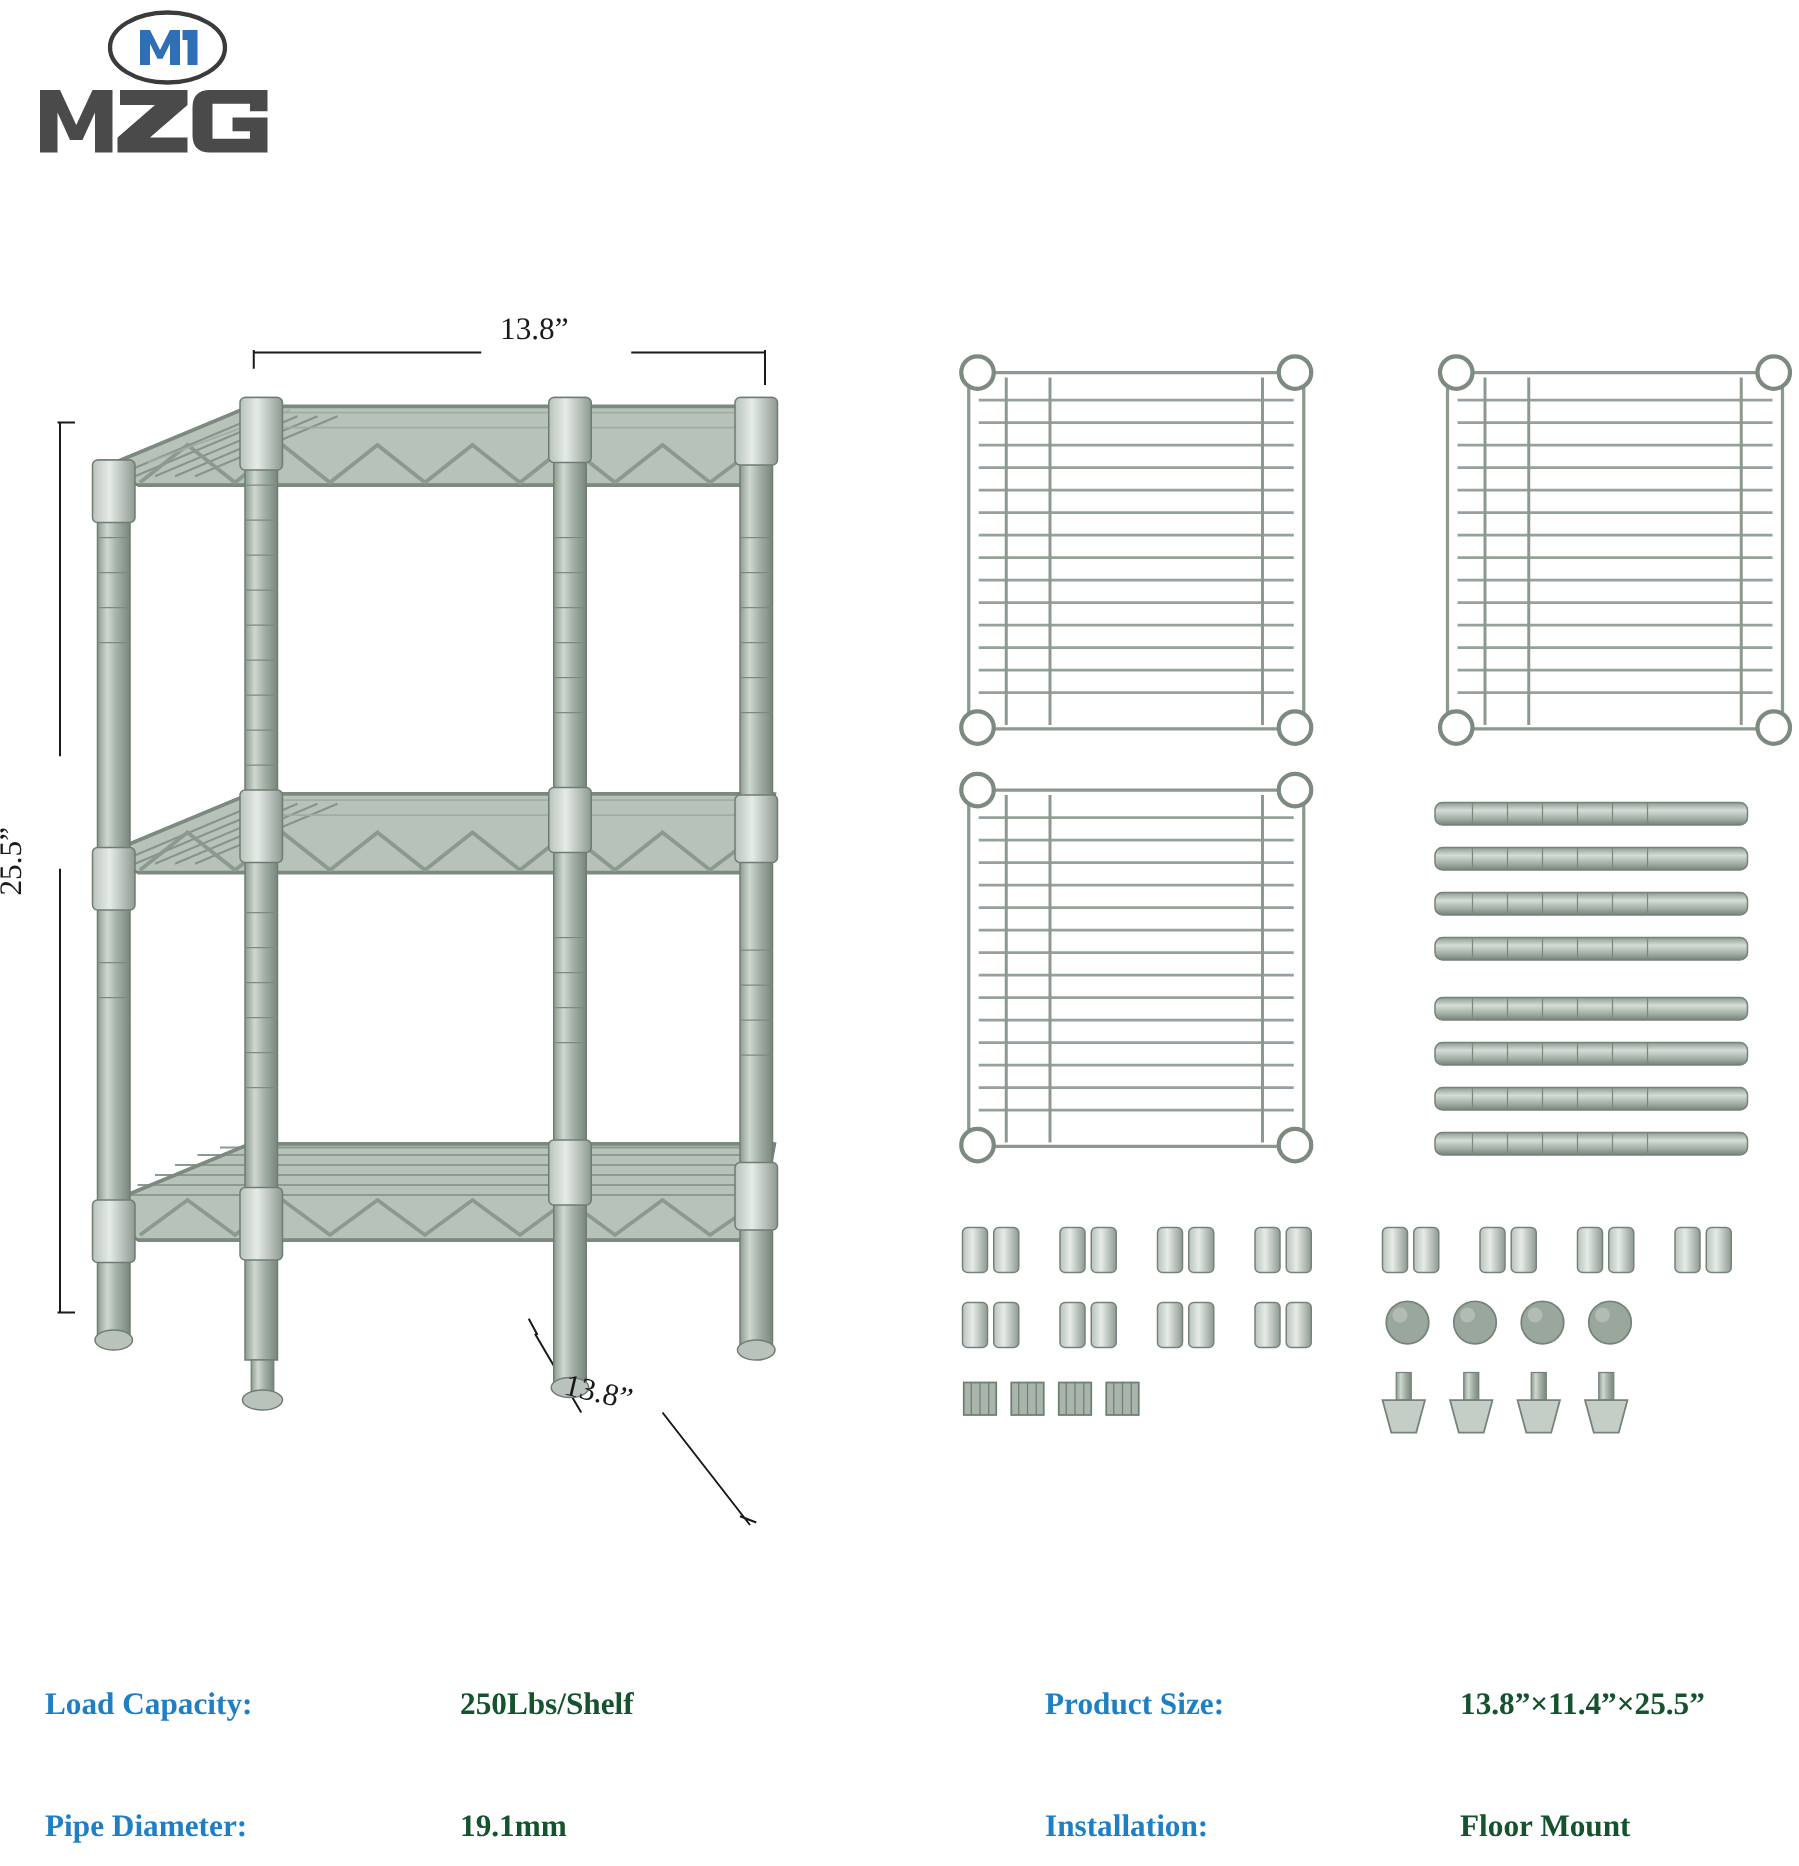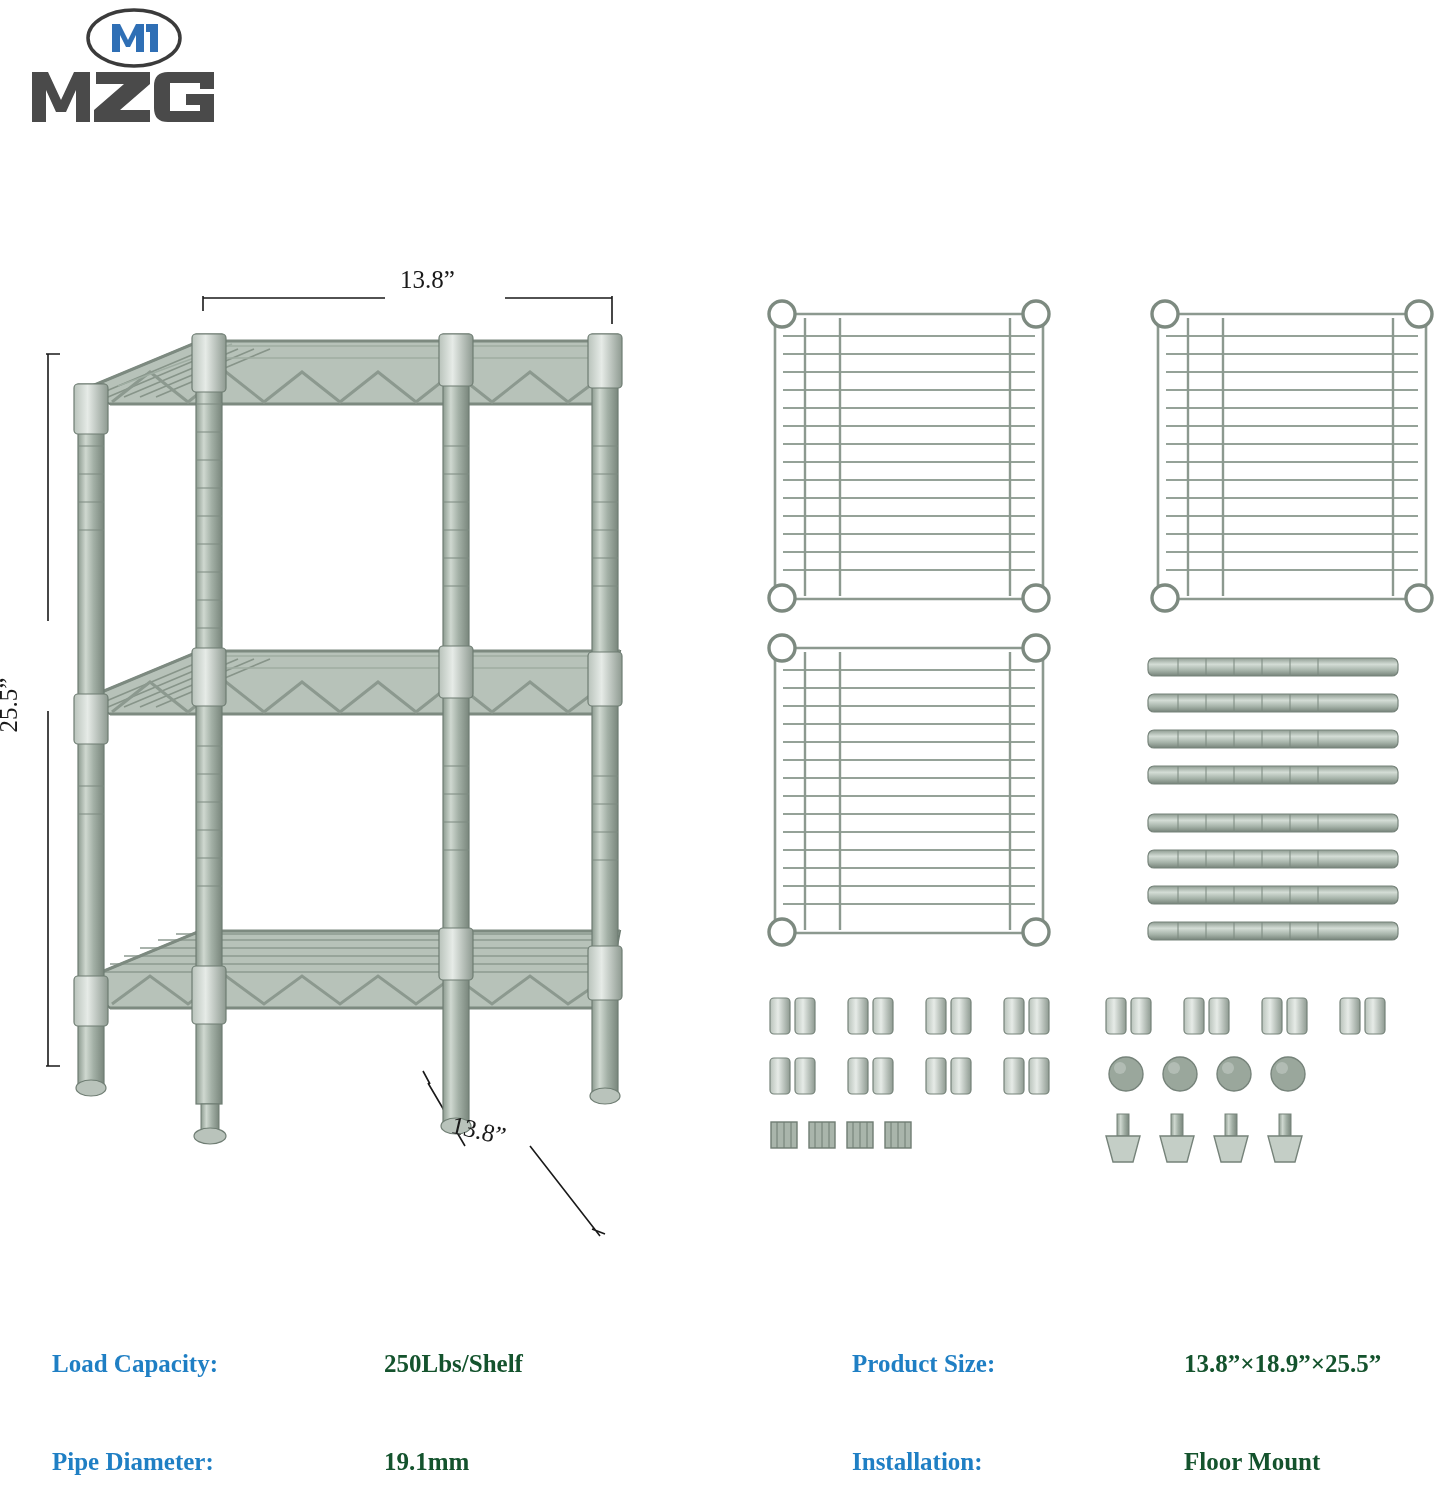--- a/index.html
+++ b/index.html
@@ -35,21 +35,21 @@
     left: 0px;
     top: 58px;
     width: 190px;
     height: 62px;
   }
 
   
   #illustration {
     position: absolute;
     left: 0;
-    top: 146px;
+    top: 130px;
     width: 1315px;
     height: 1180px;
   }
 
   
   .dim-label {
     position: absolute;
     font-family: "Liberation Serif", serif;
     font-size: 25px;
     color: #1a1a1a;
@@ -65,21 +65,21 @@
   #dim-bottom {
     left: 455px;
     top: 965px;
     transform: rotate(13deg);
     transform-origin: left top;
   }
 
   
   #specs {
     position: absolute;
-    left: 16px;
+    left: 0;
     top: 1332px;
     width: 1410px;
     height: 161px;
   }
   .spec-key {
     position: absolute;
     font-family: "Liberation Serif", serif;
     font-weight: bold;
     font-size: 25px;
     color: #1f7fc4;
@@ -579,17 +579,17 @@
   <div class="spec-key col-l-key row1">Load Capacity:</div>
   <div class="spec-val col-l-val row1">250Lbs/Shelf</div>
 
   <div class="spec-key col-l-key row2">Pipe Diameter:</div>
   <div class="spec-val col-l-val row2">19.1mm</div>
 
   <div class="spec-key col-l-key row3">Material：</div>
   <div class="spec-val col-l-val row3">Carbon Steel</div>
 
   <div class="spec-key col-r-key row1">Product Size:</div>
-  <div class="spec-val col-r-val row1">13.8”×18.9”×25.5”</div>
+  <div class="spec-val col-r-val row1">13.8”×11.4”×25.5”</div>
 
   <div class="spec-key col-r-key row2">Installation:</div>
   <div class="spec-val col-r-val row2">Floor Mount</div>
 </div>
 
 </body></html>

